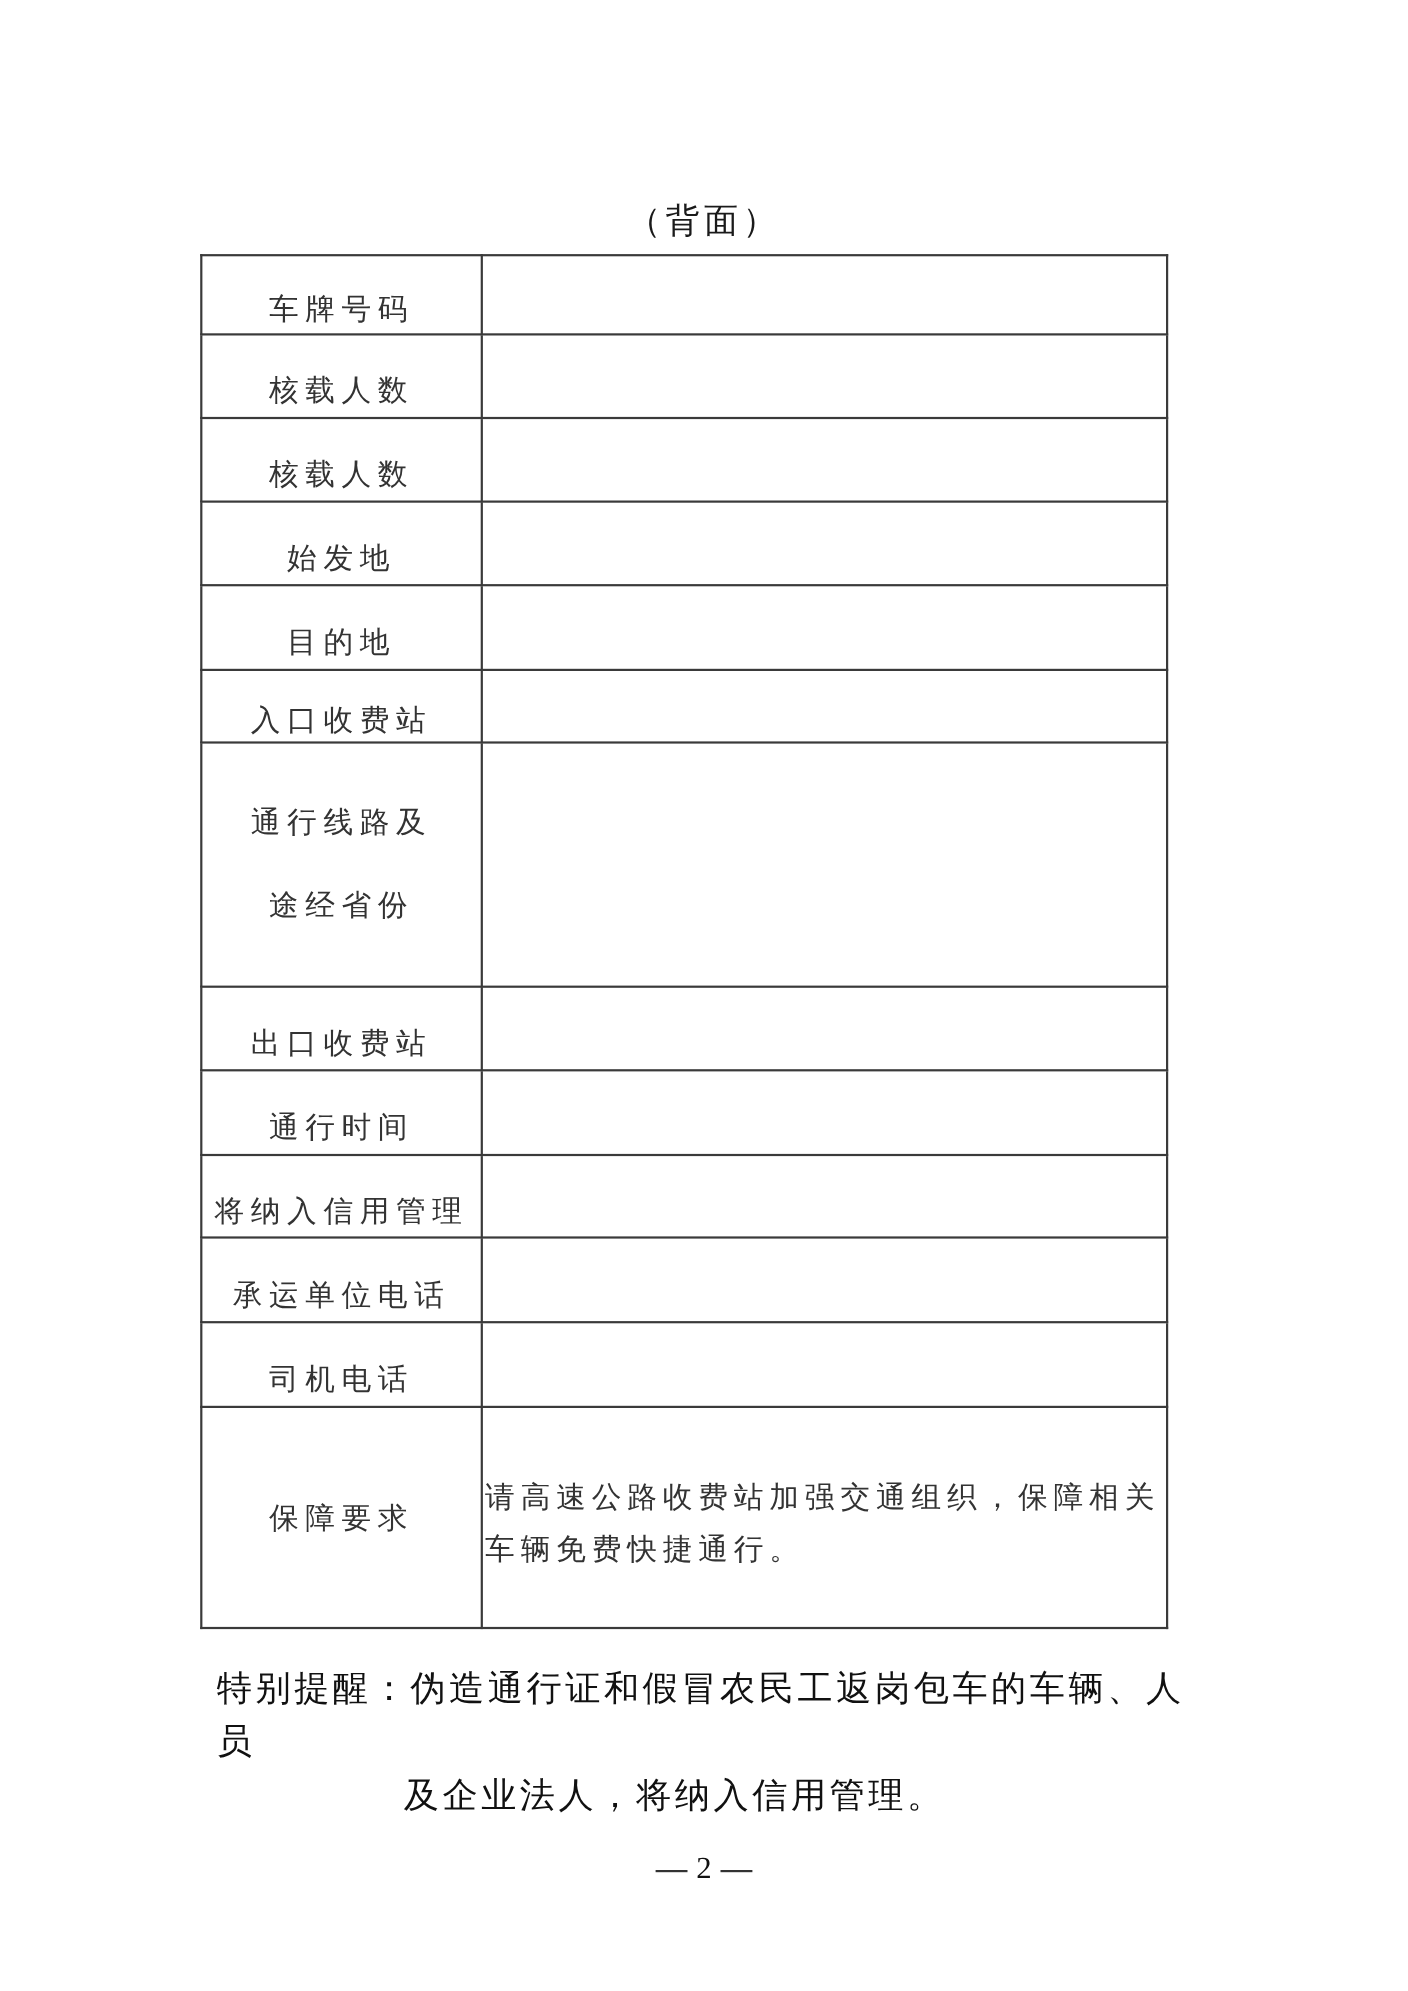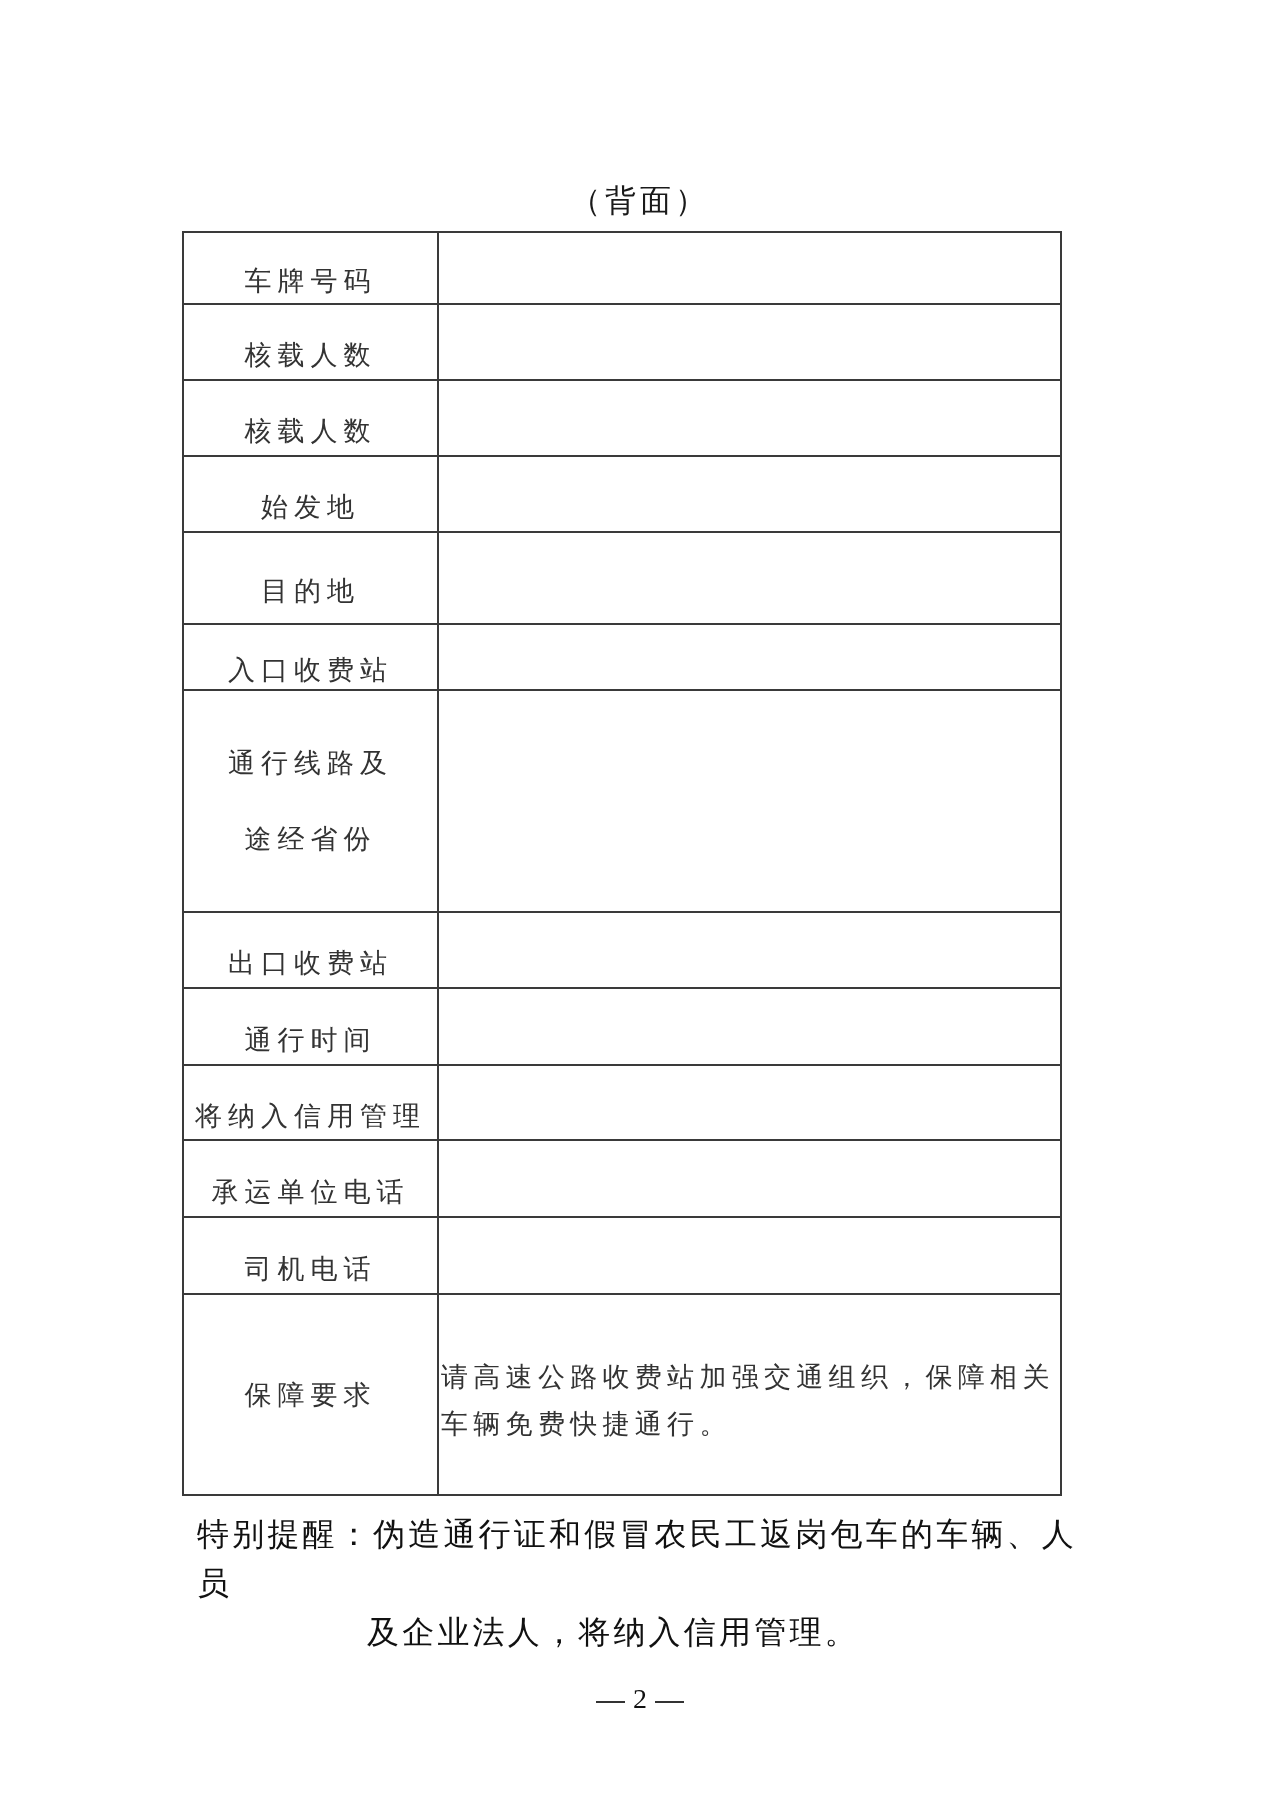--- a/index.html
+++ b/index.html
@@ -40,21 +40,21 @@
       <td class="value"></td>
     </tr>
     <tr style="height:76px">
       <td class="label">核载人数</td>
       <td class="value"></td>
     </tr>
     <tr style="height:76px">
       <td class="label">始发地</td>
       <td class="value"></td>
     </tr>
-    <tr style="height:92px">
+    <tr style="height:77px">
       <td class="label">目的地</td>
       <td class="value"></td>
     </tr>
     <tr style="height:66px">
       <td class="label">入口收费站</td>
       <td class="value"></td>
     </tr>
     <tr style="height:222px">
       <td class="label multi">
         <span class="line">通行线路及</span>

